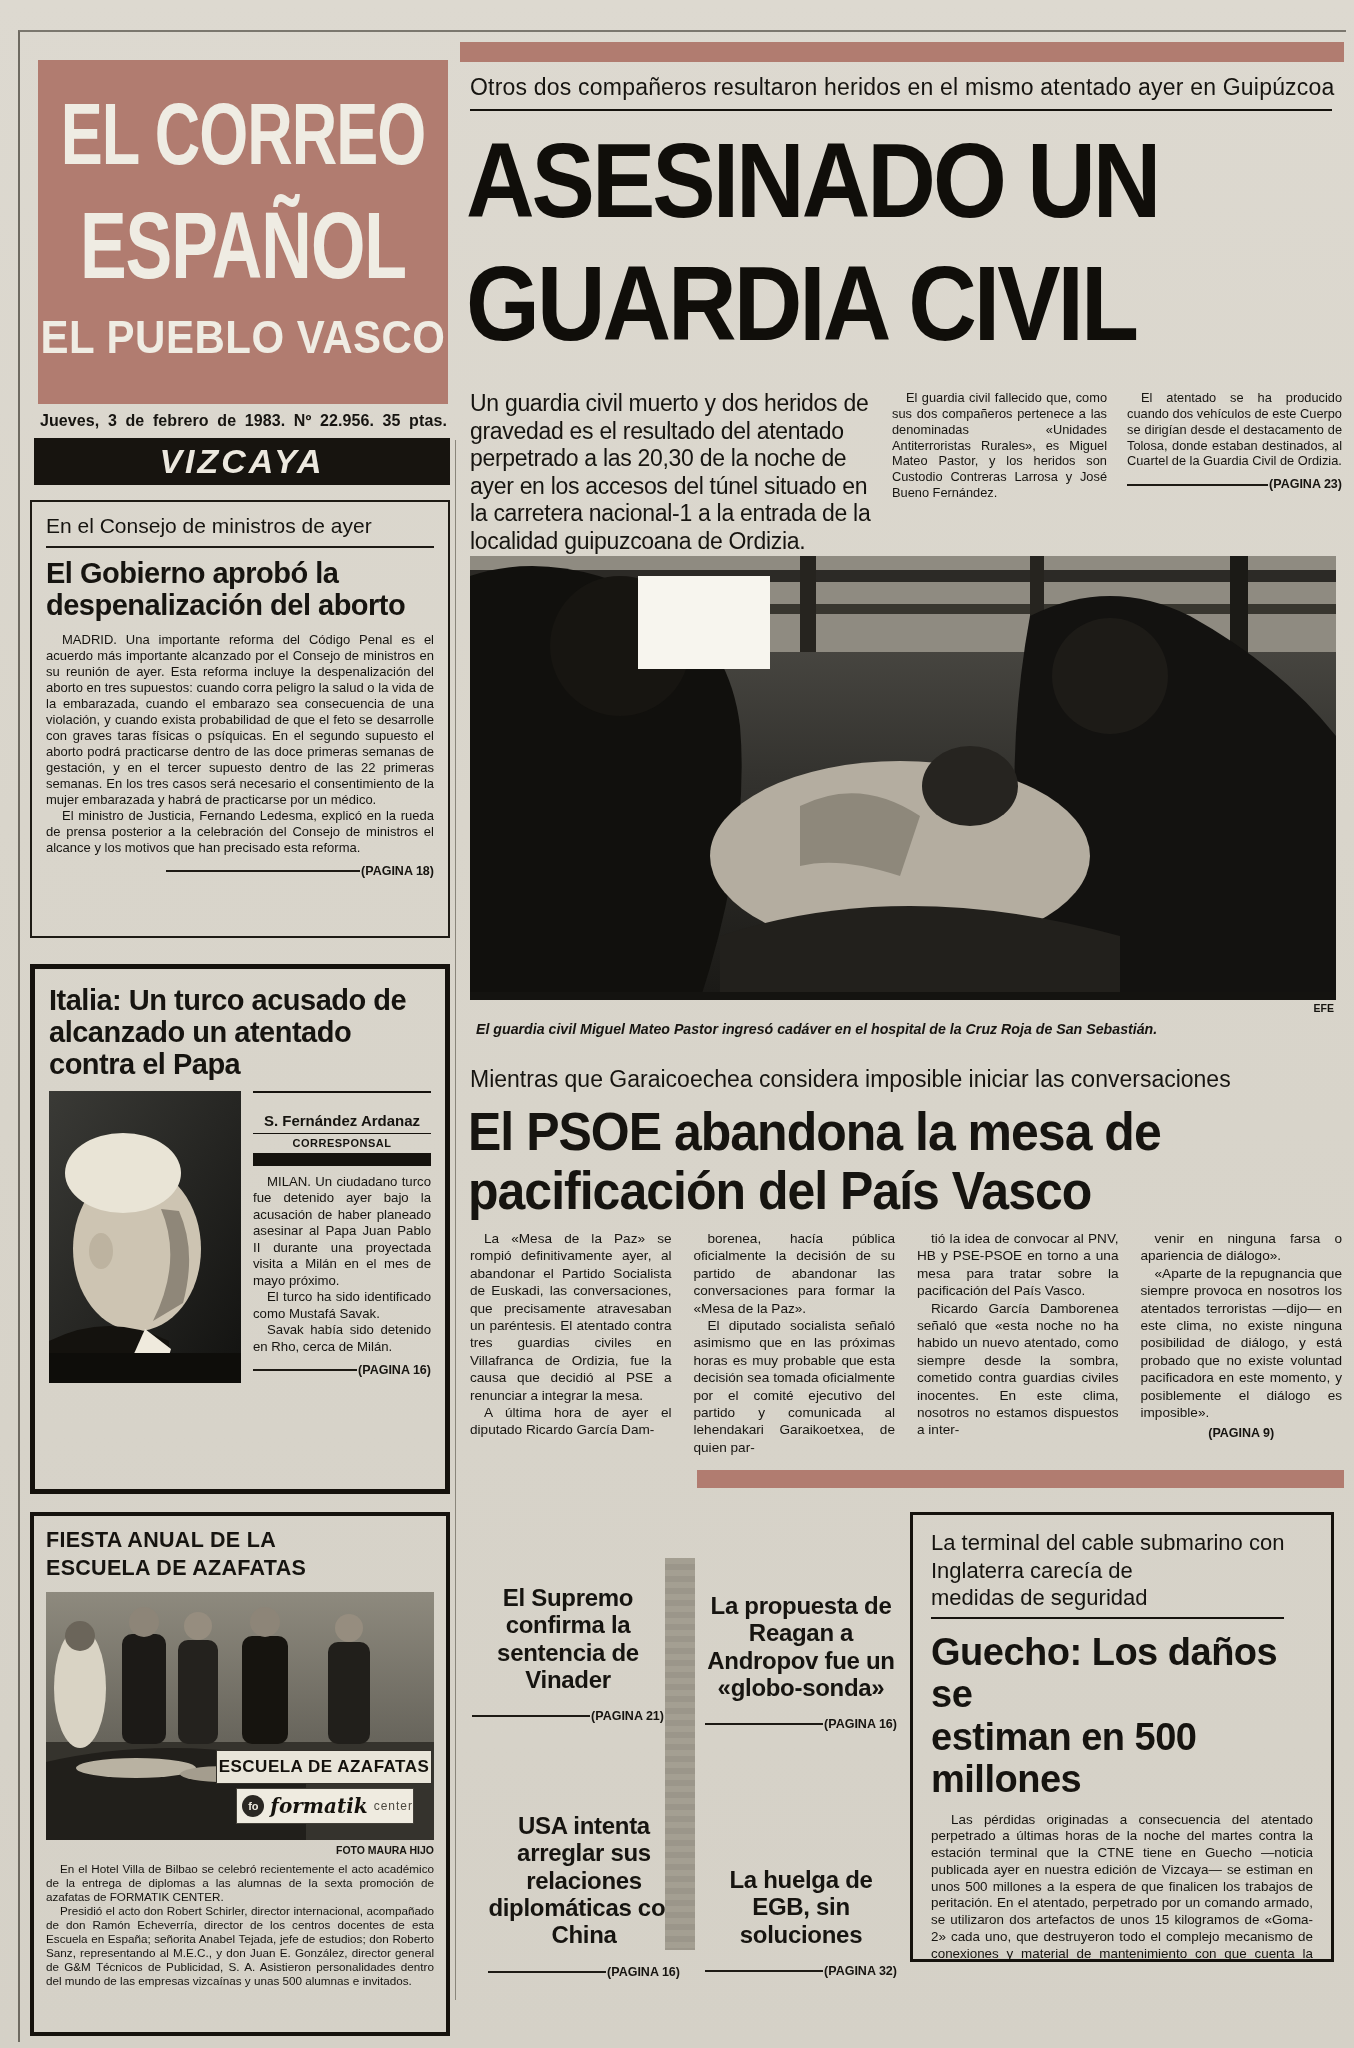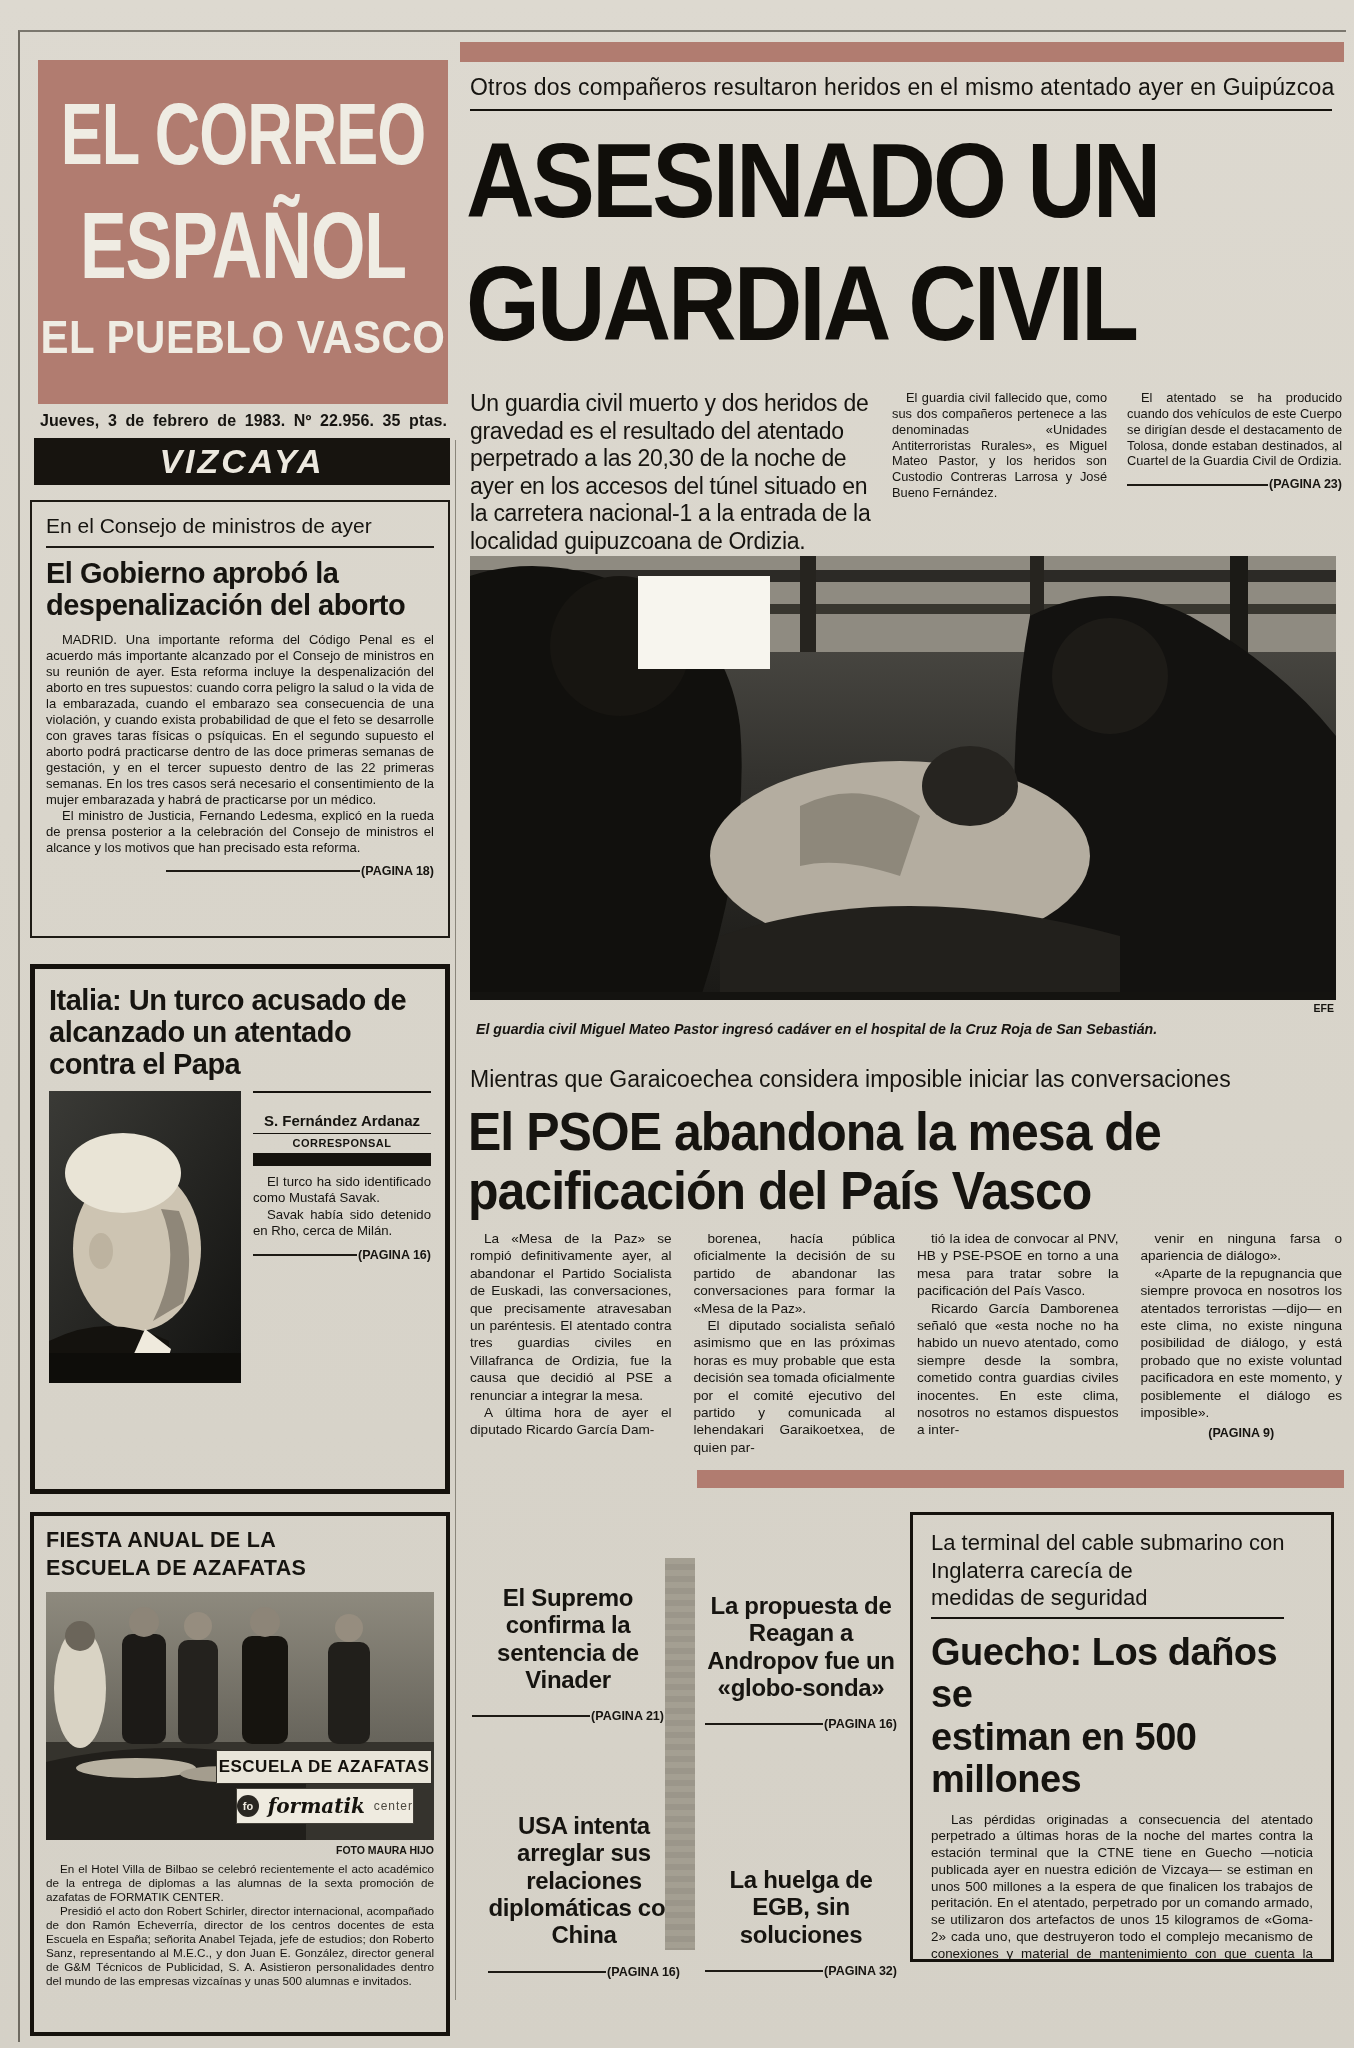--- a/index.html
+++ b/index.html
@@ -52,21 +52,21 @@
   .italia-body p { text-indent:14px; }
 
   .fiesta-box { position:absolute; left:30px; top:1512px; width:420px; height:524px;
     border:4px solid #15120d; padding:10px 12px; overflow:hidden; }
   .fiesta-title { text-align:left; font-weight:700; font-size:21.5px; line-height:1.32; letter-spacing:0.3px; }
   .fiesta-photo { margin-top:9px; height:248px; position:relative; overflow:hidden; background:#55534c; }
   .photo-sign { position:absolute; left:170px; top:158px; width:216px; height:34px; background:#e9e5d9;
     color:#14110c; font-weight:700; font-size:17px; display:flex; align-items:center; justify-content:center;
     letter-spacing:0.5px; border:1px solid #33302a; }
   .photo-logo { position:absolute; left:190px; top:196px; width:178px; height:36px; background:#efebe0;
-    color:#15120d; display:flex; align-items:center; justify-content:space-between; gap:6px; border:1px solid #44413a; }
+    color:#15120d; display:flex; align-items:center; justify-content:flex-end; gap:6px; border:1px solid #44413a; }
   .logo-script { font-family:"DejaVu Serif", serif; font-style:italic; font-weight:700; font-size:20px; }
   .logo-fo { width:22px; height:22px; border-radius:50%; background:#2a2722; color:#efebe0; font-size:11px;
     font-weight:700; display:flex; align-items:center; justify-content:center; }
   .logo-center { font-size:12px; letter-spacing:1px; color:#4c483f; }
   .fiesta-credit { text-align:right; font-size:10.5px; font-weight:700; margin-top:4px; }
   .fiesta-body { margin-top:6px; font-size:11.7px; line-height:1.2; text-align:justify; }
   .fiesta-body p { text-indent:14px; }
 
   
   .main { position:absolute; left:460px; top:0; width:886px; height:2048px; }
@@ -155,20 +155,21 @@
           <path d="M0 250 q60-30 120 0 l0 42 -120 0 z" fill="#14120e"></path>
           <path d="M96 238 l26 20 -10 34 -40 0 z" fill="#efeadd"></path>
           <rect y="262" width="192" height="30" fill="#0e0d0a"></rect>
         </svg>
       </div>
       <div class="italia-right">
         <div class="byline">S. Fernández Ardanaz</div>
         <div class="corresponsal">CORRESPONSAL</div>
         <div class="black-bar"></div>
         <div class="italia-body">
+          <p>MILAN. Un ciudadano turco fue detenido ayer bajo la acusación de haber planeado asesinar al Papa Juan Pablo II durante una proyectada visita a Milán en el mes de mayo próximo.</p>
           <p>El turco ha sido identificado como Mustafá Savak.</p>
           <p>Savak había sido detenido en Rho, cerca de Milán.</p>
         </div>
         <div class="pagina">
           <div class="rule"></div>
           <span class="lbl">(PAGINA 16)</span>
         </div>
       </div>
     </div>
   </div>

